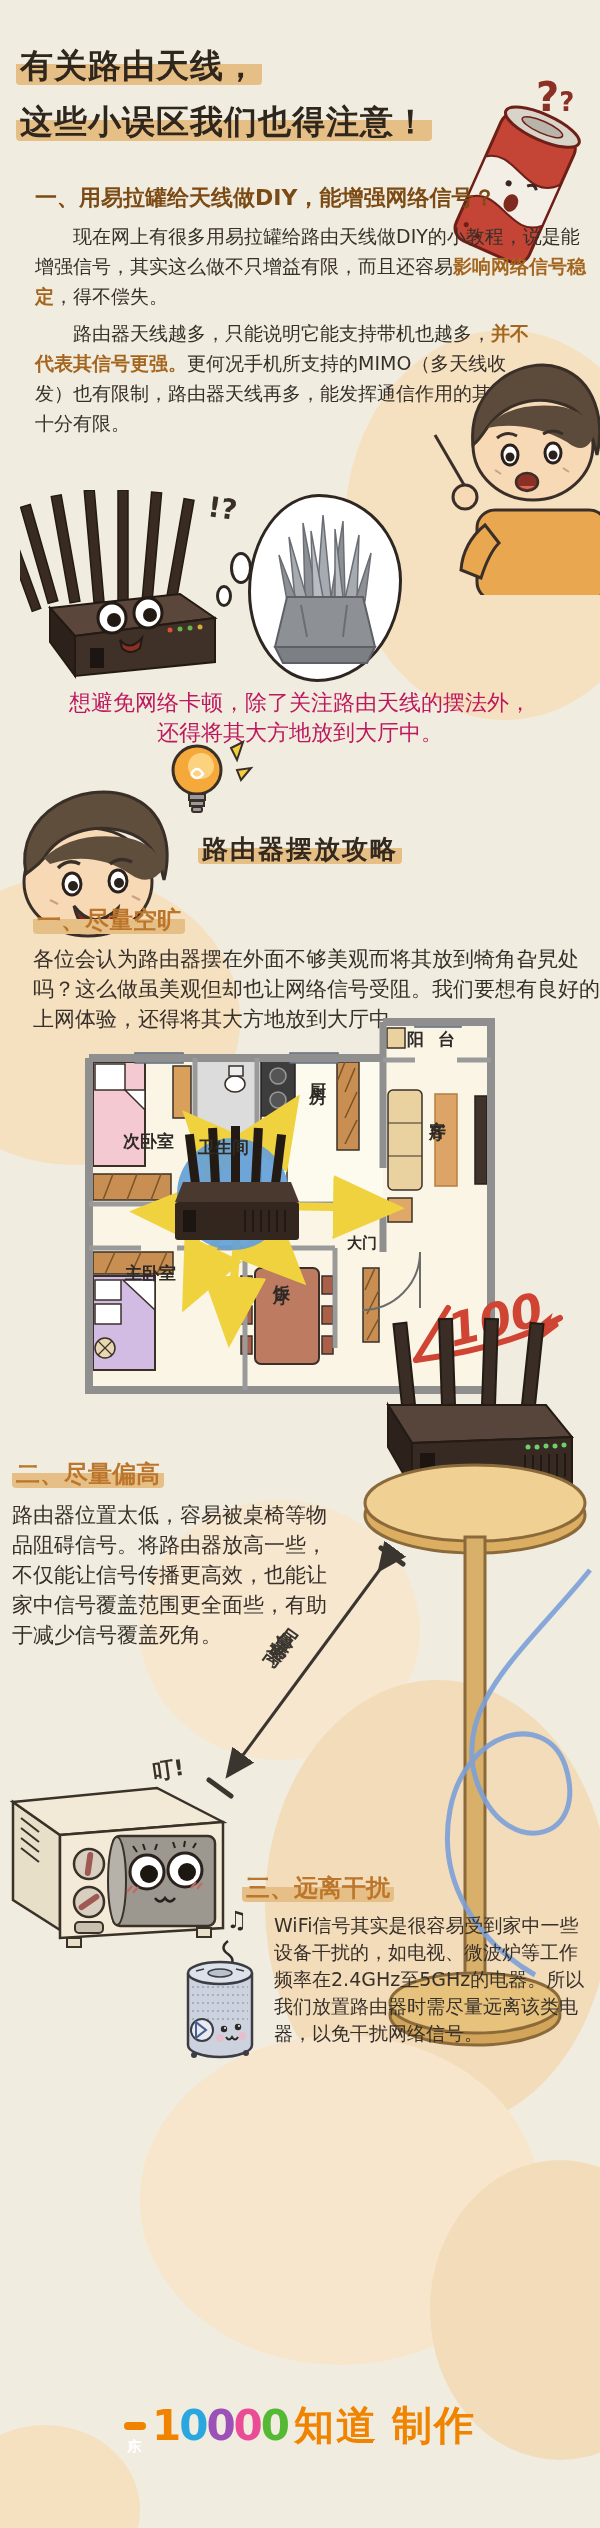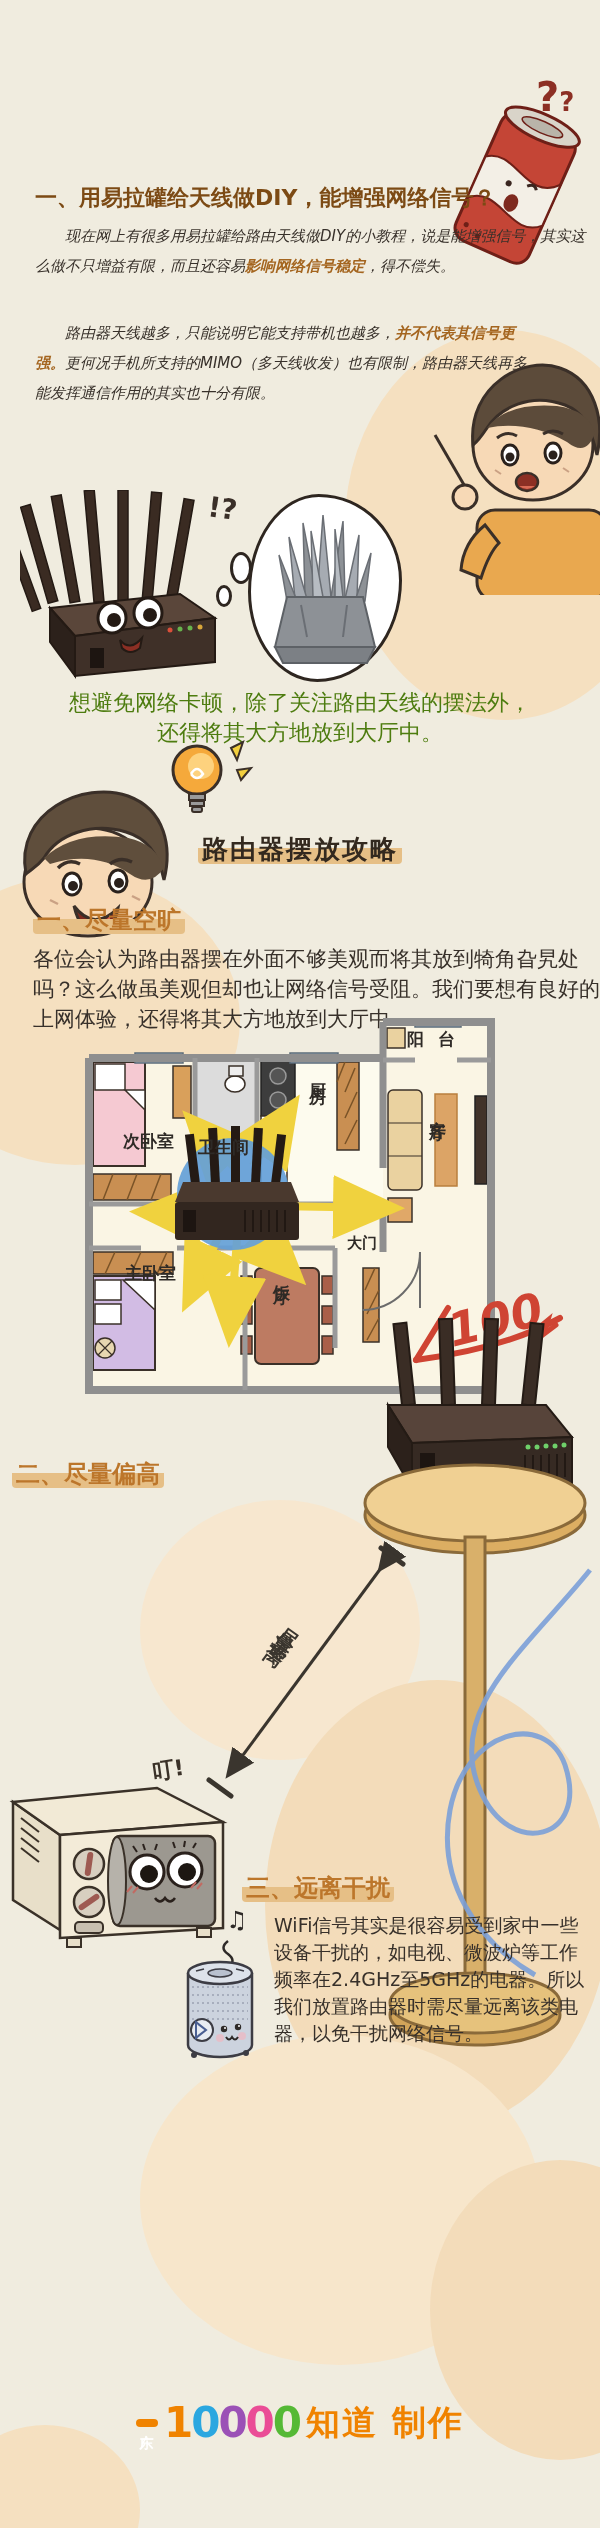--- a/index.html
+++ b/index.html
@@ -3,23 +3,23 @@
 <meta charset="utf-8">
 <style>
   html,body{margin:0;padding:0;background:#888;}
   #page{position:relative;width:600px;height:2528px;background:#f0ecdf;overflow:hidden;
         font-family:"DejaVu Sans",sans-serif;color:#37302a;}
   .blob{position:absolute;border-radius:50%;z-index:0;}
   .layer{position:absolute;z-index:2;}
   .title{font-size:33px;font-weight:bold;color:#2f261d;line-height:56px;letter-spacing:1px;}
   .hl{background:linear-gradient(transparent 46%, #e6bf86 46%);padding:0 4px;border-radius:4px;}
   .mis-heading{font-size:22px;font-weight:bold;color:#7c4a14;margin:0 0 8px 0;}
-  .mis-body{font-size:15px;line-height:30px;margin:0;text-indent:2em;color:#37302a;font-style:italic;}
+  .mis-body{font-size:19px;line-height:30px;margin:0;text-indent:2em;color:#37302a;}
   .em{color:#a4651f;font-weight:bold;}
-  .center-text{width:600px;text-align:center;font-size:22px;line-height:30px;color:#4d7c0f;}
+  .center-text{width:600px;text-align:center;font-size:22px;line-height:30px;color:#be185d;}
   .guide-title{font-size:26px;font-weight:bold;color:#33291f;letter-spacing:2px;}
   .tip-heading{font-size:24px;font-weight:bold;color:#bc762b;}
   .tip-body{font-size:21px;line-height:30px;margin:0;color:#37302a;}
   .tip-body-sm{font-size:19px;line-height:27px;margin:0;color:#37302a;}
   .ending-line{width:600px;text-align:center;font-size:36px;line-height:54px;font-weight:bold;color:#33291f;letter-spacing:2px;}
   .plan-label{position:absolute;font-size:17px;font-weight:bold;color:#2e2a26;z-index:3;white-space:nowrap;}
   .vlabel{writing-mode:vertical-rl;text-orientation:upright;letter-spacing:4px;}
   .qmarks{font-size:40px;font-weight:bold;color:#8c2f24;line-height:34px;}
   .qmarks .q2{font-size:26px;}
   .exclaim{font-size:28px;font-weight:bold;color:#3a2f28;transform:rotate(8deg);}
@@ -27,35 +27,39 @@
   .bubble-dot{background:#fff;border:3px solid #2e2620;border-radius:50%;}
   .ding{font-size:22px;font-weight:bold;color:#3a3128;transform:rotate(-8deg);}
   .note{font-size:24px;font-weight:bold;color:#2e2a28;}
   .dist-label{writing-mode:vertical-rl;text-orientation:upright;transform:rotate(36deg);transform-origin:50% 0;
               font-size:20px;font-weight:bold;color:#3a352e;letter-spacing:7px;}
   .footer{display:flex;align-items:center;justify-content:center;gap:6px;width:600px;}
   .region-box{writing-mode:vertical-rl;text-orientation:upright;background:#f08300;color:#fff;
               font-size:14px;font-weight:bold;padding:4px 3px;border-radius:5px;line-height:16px;}
   .digits{font-size:42px;font-weight:bold;letter-spacing:-2px;display:flex;}
   .d1{color:#f08300;} .d2{color:#2ba7e0;} .d3{color:#9b51b6;} .d4{color:#ea4d96;} .d5{color:#55b935;}
-  .brand{font-size:34px;font-weight:900;color:#f08300;letter-spacing:2px;}
+  .brand{font-size:40px;font-weight:900;color:#f08300;letter-spacing:2px;}
 </style>
 </head>
 <body>
 
 <div id="page">
 
   <div class="blob" style="left:345px;top:330px;width:320px;height:390px;background:#f5e0c0;"></div>
   <div class="blob" style="left:-90px;top:875px;width:330px;height:290px;background:#f5e0c0;"></div>
   <div class="blob" style="left:140px;top:1500px;width:280px;height:260px;background:#f7e7cf;"></div>
   <div class="blob" style="left:265px;top:1680px;width:345px;height:450px;background:#f3dcba;"></div>
   <div class="blob" style="left:140px;top:2035px;width:400px;height:330px;background:#f7e6cb;"></div>
   <div class="blob" style="left:430px;top:2160px;width:260px;height:300px;background:#f3dcba;"></div>
   <div class="blob" style="left:-50px;top:2425px;width:190px;height:170px;background:#f5e0c0;"></div>
 
+  <div class="layer title" style="left:16px;top:38px;">
+    <div><span class="hl">有关路由天线，</span></div>
+    <div><span class="hl">这些小误区我们也得注意！</span></div>
+  </div>
 
   <div class="layer" style="left:448px;top:92px;width:140px;height:180px;">
     <svg width="140" height="180" viewBox="0 0 140 180">
       <g transform="rotate(24 70 90)">
         <rect x="30" y="28" width="80" height="138" rx="14" fill="#c44536" stroke="#6e1f17" stroke-width="3"></rect>
         <path d="M30,80 C55,60 85,105 110,75 L110,120 C85,145 55,100 30,125 Z" fill="#f3efe6" stroke="#6e1f17" stroke-width="2"></path>
         <ellipse cx="70" cy="30" rx="40" ry="13" fill="#d9d4c9" stroke="#6e1f17" stroke-width="3"></ellipse>
         <ellipse cx="70" cy="30" rx="22" ry="6" fill="#b9b4a9" stroke="#6e1f17" stroke-width="1.5"></ellipse>
         <circle cx="62" cy="95" r="3" fill="#3a2620"></circle>
         <path d="M80,90 q6,-6 10,0" stroke="#3a2620" stroke-width="3" fill="none"></path>
@@ -305,20 +309,21 @@
     <svg width="165" height="80" viewBox="0 0 165 80">
       <path d="M8,68 L40,16" stroke="#cf4433" stroke-width="6" stroke-linecap="round" fill="none"></path>
       <path d="M8,68 C55,62 108,50 152,26" stroke="#cf4433" stroke-width="6" stroke-linecap="round" fill="none"></path>
       <path d="M128,38 l12,-10 l-4,14 l12,-9" stroke="#cf4433" stroke-width="5" stroke-linecap="round" fill="none"></path>
       <text x="42" y="46" font-size="46" font-style="italic" font-weight="bold" fill="#cf4433" transform="rotate(-14 80 40)">100</text>
     </svg>
   </div>
 
   <div class="layer" style="left:12px;top:1458px;width:330px;">
     <div class="tip-heading"><span class="hl">二、尽量偏高</span></div>
+    <p class="tip-body" style="margin-top:10px;width:322px;">路由器位置太低，容易被桌椅等物品阻碍信号。将路由器放高一些，不仅能让信号传播更高效，也能让家中信号覆盖范围更全面些，有助于减少信号覆盖死角。</p>
   </div>
 
   <div class="layer" style="left:350px;top:1315px;width:250px;height:740px;">
     <svg width="250" height="740" viewBox="0 0 250 740">
       <g fill="#3a2d25" stroke="#241b15" stroke-width="2">
         <rect x="52" y="8" width="13" height="82" transform="rotate(-6 58 90)"></rect>
         <rect x="92" y="4" width="13" height="86" transform="rotate(-2 98 90)"></rect>
         <rect x="132" y="4" width="13" height="86" transform="rotate(2 138 90)"></rect>
         <rect x="172" y="8" width="13" height="82" transform="rotate(6 178 90)"></rect>
       </g>

